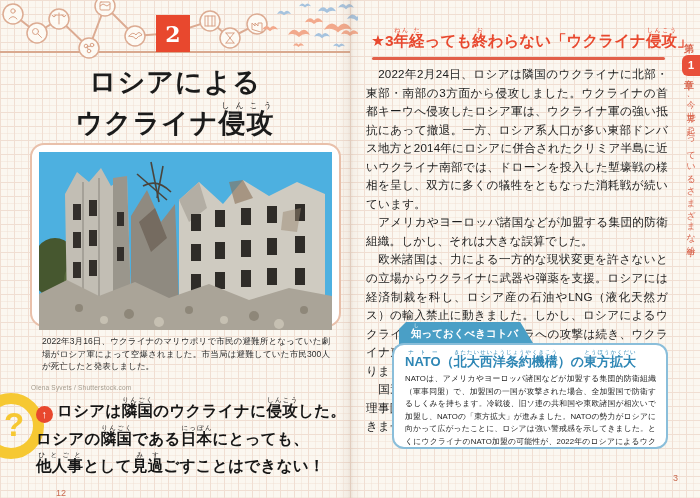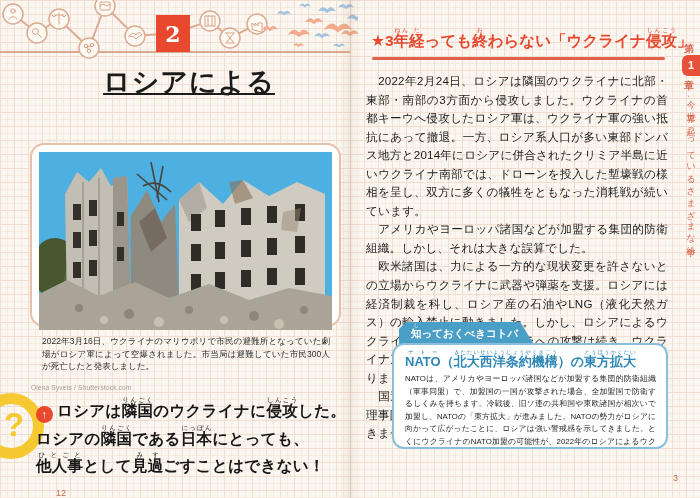--- a/index.html
+++ b/index.html
@@ -19,22 +19,22 @@
     background:linear-gradient(90deg,rgba(175,140,115,0) 0%,rgba(175,140,115,.10) 40%,rgba(160,125,100,.18) 52%,rgba(175,140,115,.07) 65%,rgba(175,140,115,0) 100%);}
   ruby{ruby-position:over;}
   rt{font-weight:normal;letter-spacing:0;}
 
   
   .top-band{position:absolute;left:0;top:0;}
   .lesson-num{position:absolute;left:156px;top:15px;width:34px;height:37px;
     background:var(--accent-red,#e8482e);color:#fff;
     font-family:"DejaVu Serif","Liberation Serif",serif;font-weight:bold;font-size:22px;
     display:flex;align-items:center;justify-content:center;}
-  .main-title{position:absolute;left:29px;top:63px;width:320px;text-align:center;
-    font-size:27px;font-weight:bold;color:#1b1b1b;line-height:38px;letter-spacing:1px;text-decoration:underline;}
+  .main-title{position:absolute;left:15px;top:63px;width:320px;text-align:center;
+    font-size:27px;font-weight:bold;color:#1b1b1b;line-height:38px;letter-spacing:1px;}
   .main-title rt{font-size:8px;}
   .photo-card{position:absolute;left:30px;top:143px;width:311px;height:184px;box-sizing:border-box;
     background:#fff;border:2px solid #e9c0aa;border-radius:14px;}
   .photo-svg{display:block;margin:7px 7px 0 7px;}
   .photo-caption{padding:5px 9px 0 10px;font-size:8.5px;line-height:12.5px;text-align:justify;color:#2a2a2a;}
   .photo-credit{position:absolute;left:31px;top:384px;font-size:6.5px;color:#a39a8c;letter-spacing:.2px;}
   .q-ring{position:absolute;left:-22px;top:393px;width:66px;height:66px;border-radius:50%;
     border:11px solid var(--yellow,#f6c832);box-sizing:border-box;
     display:flex;align-items:center;justify-content:center;}
   .q-mark{color:var(--yellow,#f6c832);font-size:33px;font-weight:bold;transform:translate(3px,-1px);}
@@ -48,21 +48,21 @@
   .page-num.left{left:15px;top:488px;margin-left:41px;}
   .page-num.right{left:673px;top:473px;}
 
   
   .heading{position:absolute;left:371px;top:25px;width:300px;
     font-size:15.5px;font-weight:bold;color:var(--accent-red,#e8482e);
     line-height:32px;white-space:nowrap;letter-spacing:0;}
   .heading rt{font-size:6px;}
   .heading-rule{position:absolute;left:372px;top:57px;width:293px;height:3px;border-radius:2px;
     background:#e2604a;}
-  .body-text{position:absolute;left:366px;top:65px;width:302px;margin-top:7px;}
+  .body-text{position:absolute;left:366px;top:65px;width:302px;}
   .body-text p{margin:0;font-size:11.6px;line-height:18.55px;text-align:justify;
     text-indent:1.05em;color:#1c1c1c;letter-spacing:.2px;}
   .kw-tab{position:absolute;left:399px;top:322px;height:22px;padding:1px 16px 0 12px;
     background:var(--blue,#4a9fc6);color:#fff;font-size:10.5px;font-weight:bold;line-height:20px;
     clip-path:polygon(0 100%,0 7px,7px 0,calc(100% - 14px) 0,100% 100%);}
   .kw-tab rt{font-size:5px;}
   .kw-box{position:absolute;left:392px;top:343px;width:276px;height:106px;box-sizing:border-box;
     background:#fff;border:2px solid #8abeda;border-radius:12px;padding:4px 10px 0 11px;overflow:hidden;}
   .kw-title{font-size:13px;font-weight:bold;color:var(--blue-dark,#2f87b5);line-height:19px;white-space:nowrap;}
   .kw-title rt{font-size:5.5px;}
@@ -154,20 +154,21 @@
         <path transform="translate(347,12) scale(1.0)" d="M0,7 Q5,-1 10,5 Q15,-1 20,7 Q14,5 10,9 Q6,5 0,7 Z"></path>
         <path transform="translate(333,42) scale(0.6)" d="M0,7 Q5,-1 10,5 Q15,-1 20,7 Q14,5 10,9 Q6,5 0,7 Z"></path>
       </g>
     </g>
   </svg>
 
   <div class="lesson-num">2</div>
 
   <div class="main-title">
     <div>ロシアによる</div>
+    <div>ウクライナ<ruby>侵攻<rt>しんこう</rt></ruby></div>
   </div>
 
   <div class="photo-card">
     <svg class="photo-svg" width="293" height="178" viewBox="0 0 293 178" preserveAspectRatio="none">
       <rect x="0" y="0" width="293" height="178" fill="#4db0e0"></rect>
       <ellipse cx="16" cy="116" rx="24" ry="30" fill="#46572f"></ellipse>
       <ellipse cx="40" cy="128" rx="15" ry="18" fill="#55683a"></ellipse>
 
       <polygon points="26,42 38,20 50,30 62,16 72,34 88,24 92,152 28,156" fill="#c2beb4"></polygon>
       <polygon points="74,26 88,24 92,152 74,152" fill="#9a968c"></polygon>

